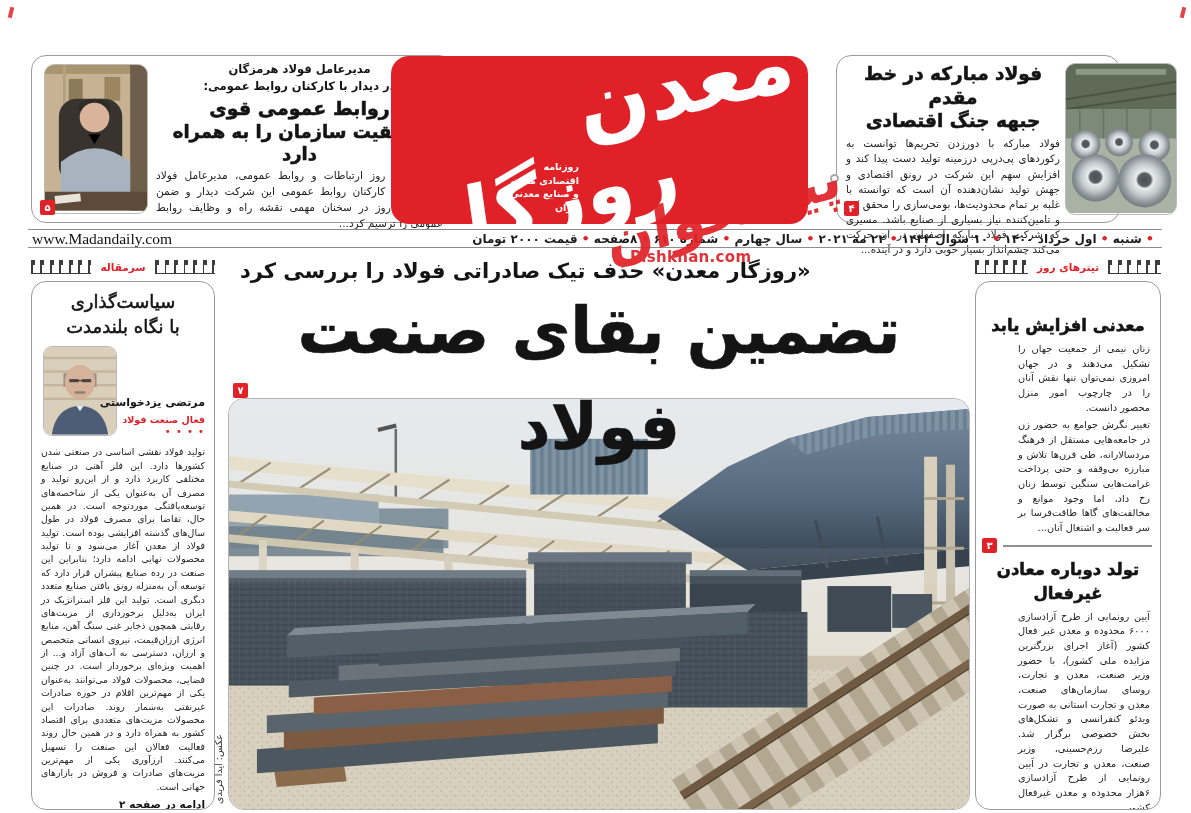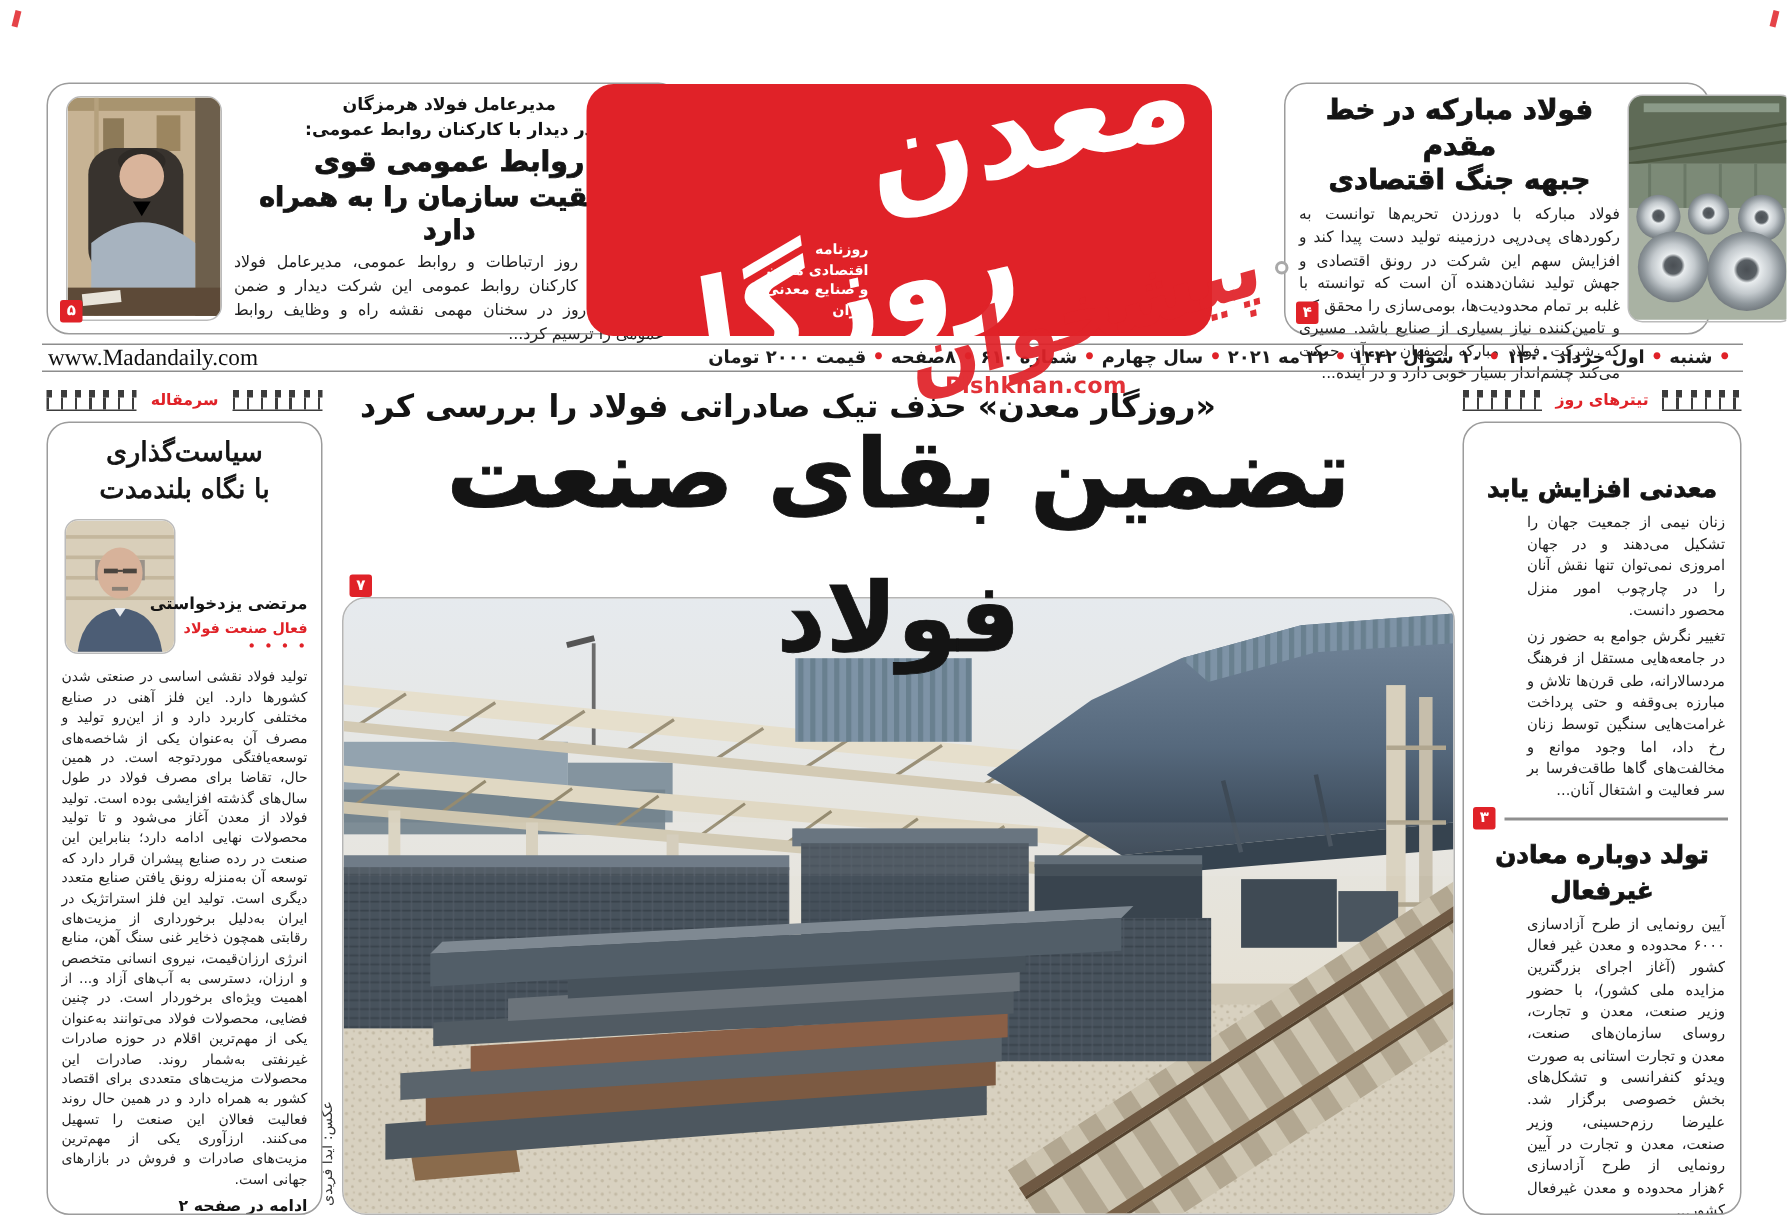--- a/index.html
+++ b/index.html
@@ -45,21 +45,21 @@
   
   #masthead{position:absolute;left:391px;top:56px;width:417px;height:168px;background:var(--red);border-radius:18px;overflow:hidden;}
   #masthead .w-top{position:absolute;top:-14px;right:12px;color:#fff;font-weight:bold;font-size:84px;
     transform:rotate(-13deg) skewX(-5deg);line-height:1;}
   #masthead .w-bottom{position:absolute;bottom:-16px;left:26px;color:#fff;font-weight:bold;font-size:80px;
     transform:rotate(-13deg) skewX(-5deg);line-height:1;}
   #masthead .sub{position:absolute;left:96px;bottom:9px;width:92px;color:#fff;font-size:9.5px;font-weight:bold;
     text-align:right;line-height:1.45;}
 
   
-  #box-tr{left:856px;top:55px;width:284px;height:168px;}
+  #box-tr{left:836px;top:55px;width:284px;height:168px;}
   #box-tr .photo{position:absolute;left:228px;top:7px;width:112px;height:152px;border:1px solid #bbb;border-radius:10px;overflow:hidden;}
   #box-tr .txt{position:absolute;left:9px;width:214px;top:6px;bottom:5px;text-align:center;}
   #box-tr .t1{font-size:18.5px;font-weight:bold;line-height:1.3;}
   #box-tr .t2{font-size:18.5px;font-weight:bold;line-height:1.2;}
   #box-tr .body{font-size:10.3px;line-height:1.47;text-align:justify;margin-top:4px;color:#222;}
   #box-tr .badge{left:7px;bottom:6px;}
   #box-tr .ring{left:-7px;top:118px;}
 
   
   #dateline{position:absolute;left:28px;top:229px;width:1134px;height:19px;
@@ -70,21 +70,21 @@
   #dateline .sep::before{content:"•";color:var(--red);margin:0 4px;font-size:13px;}
 
   
   #watermark{position:absolute;left:592px;top:186px;width:230px;height:92px;z-index:30;pointer-events:none;color:var(--red);opacity:.93;}
   #watermark .scr{position:absolute;left:10px;top:-4px;font-size:56px;font-weight:bold;transform:rotate(-16deg) skewX(-8deg);line-height:1;}
   #watermark .dom{position:absolute;left:38px;top:62px;font-size:15px;font-weight:bold;letter-spacing:.3px;}
 
   
   #lead-kicker{position:absolute;left:240px;top:259px;width:730px;text-align:left;
     font-size:21px;font-weight:bold;z-index:5;}
-  #lead-headline{position:absolute;left:228px;top:269px;width:742px;text-align:center;
+  #lead-headline{position:absolute;left:228px;top:283px;width:742px;text-align:center;
     font-size:64px;font-weight:bold;line-height:1.5;z-index:4;letter-spacing:-1px;}
   #lead-badge{left:233px;top:383px;}
   #lead-photo{position:absolute;left:228px;top:398px;width:742px;height:412px;
     border:1px solid #b5b5b5;border-radius:16px;overflow:hidden;background:#e8e8e4;}
   #lead-photo svg{display:block;width:100%;height:100%;}
   #photo-caption{position:absolute;left:213px;top:686px;height:118px;writing-mode:vertical-rl;
     transform:rotate(180deg);font-size:9.5px;color:#333;letter-spacing:.5px;}
 
   
   #ed-comb{left:31px;top:260px;width:184px;}

